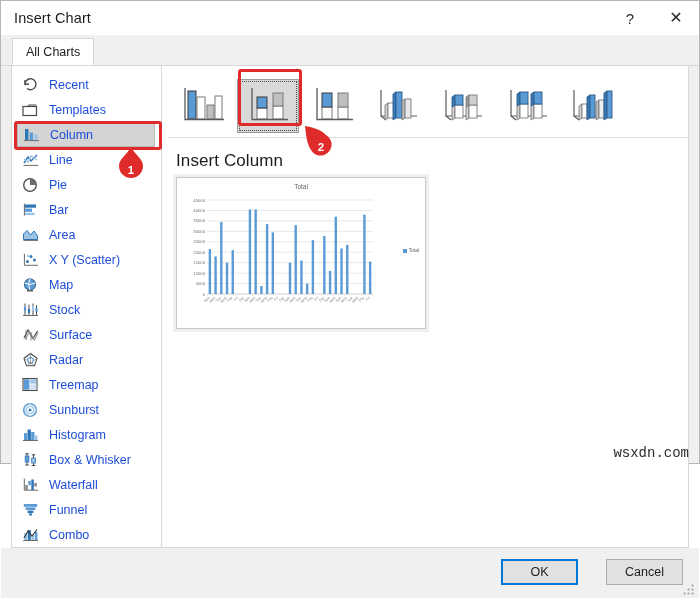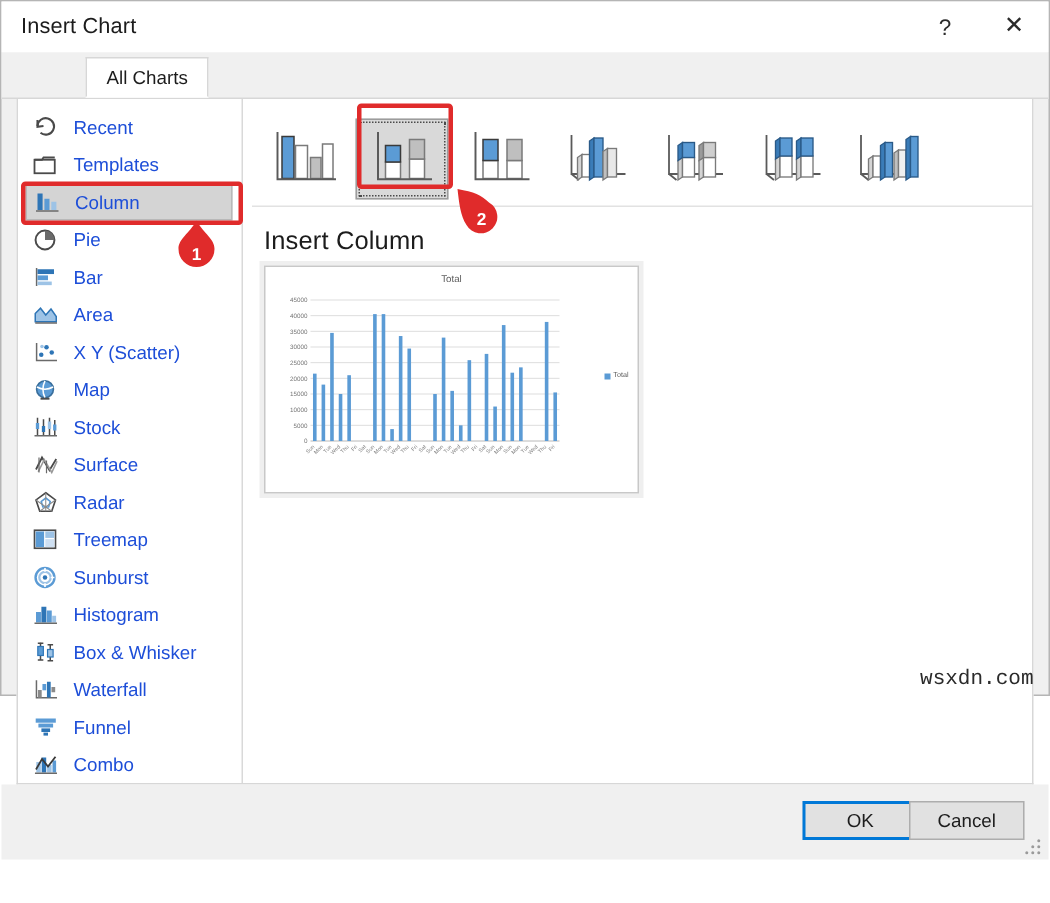--- a/index.html
+++ b/index.html
@@ -85,21 +85,20 @@
     padding: 0 13px;
     background: #ffffff;
     border: 1px solid #d7d7d7;
     border-bottom: 1px solid #ffffff;
     box-sizing: border-box;
     display: flex;
     align-items: center;
     font-size: 12.5px;
     color: #1c1c1c;
     z-index: 2;
-    margin-left: 45px;
   }
 
   
   .content {
     flex: 1;
     margin: 0 10px;
     background: #ffffff;
     border: 1px solid #d7d7d7;
     border-top: none;
     box-sizing: border-box;
@@ -239,21 +238,21 @@
     background: #e1e1e1;
     border: 1px solid #adadad;
     font-family: "Liberation Sans", sans-serif;
     font-size: 12.5px;
     color: #1c1c1c;
     cursor: default;
     box-sizing: border-box;
     padding: 0;
   }
   .btn.primary {
-    right: 87px;
+    right: 121px;
     background: #e1e1e1;
     border: 2px solid #0078d7;
   }
   .btn.secondary { right: 16px; }
 
   .grip {
     position: absolute;
     right: 4px;
     bottom: 3px;
     width: 12px;
@@ -347,20 +346,30 @@
           <svg width="17" height="15" viewBox="0 0 17 15">
             <rect x="2" y="2" width="3.4" height="11" fill="#2e75b6"></rect>
             <rect x="6.6" y="5.5" width="3.4" height="7.5" fill="#5b9bd5"></rect>
             <rect x="11.2" y="7.5" width="3.4" height="5.5" fill="#9dc3e6"></rect>
             <path d="M1 13.6 L16 13.6" stroke="#6a6a6a" stroke-width="1"></path>
           </svg>
         </span>
         <span class="side-label">Column</span>
       </div>
 
+      <div class="side-item">
+        <span class="side-icon">
+          <svg width="17" height="15" viewBox="0 0 17 15">
+            <path d="M2 11 L6 5 L9 9 L15 3" fill="none" stroke="#2e75b6" stroke-width="1.4"></path>
+            <path d="M2 7 L6 10 L9 4 L15 8" fill="none" stroke="#9dc3e6" stroke-width="1.4"></path>
+            <path d="M1.5 13.4 L16 13.4" stroke="#6a6a6a" stroke-width="1"></path>
+          </svg>
+        </span>
+        <span class="side-label">Line</span>
+      </div>
 
       <div class="side-item">
         <span class="side-icon">
           <svg width="16" height="16" viewBox="0 0 16 16">
             <circle cx="8" cy="8" r="6.3" fill="none" stroke="#4a4a4a" stroke-width="1.3"></circle>
             <path d="M8 8 L8 1.7 A6.3 6.3 0 0 1 14.3 8 Z" fill="#6a6a6a"></path>
           </svg>
         </span>
         <span class="side-label">Pie</span>
       </div>

